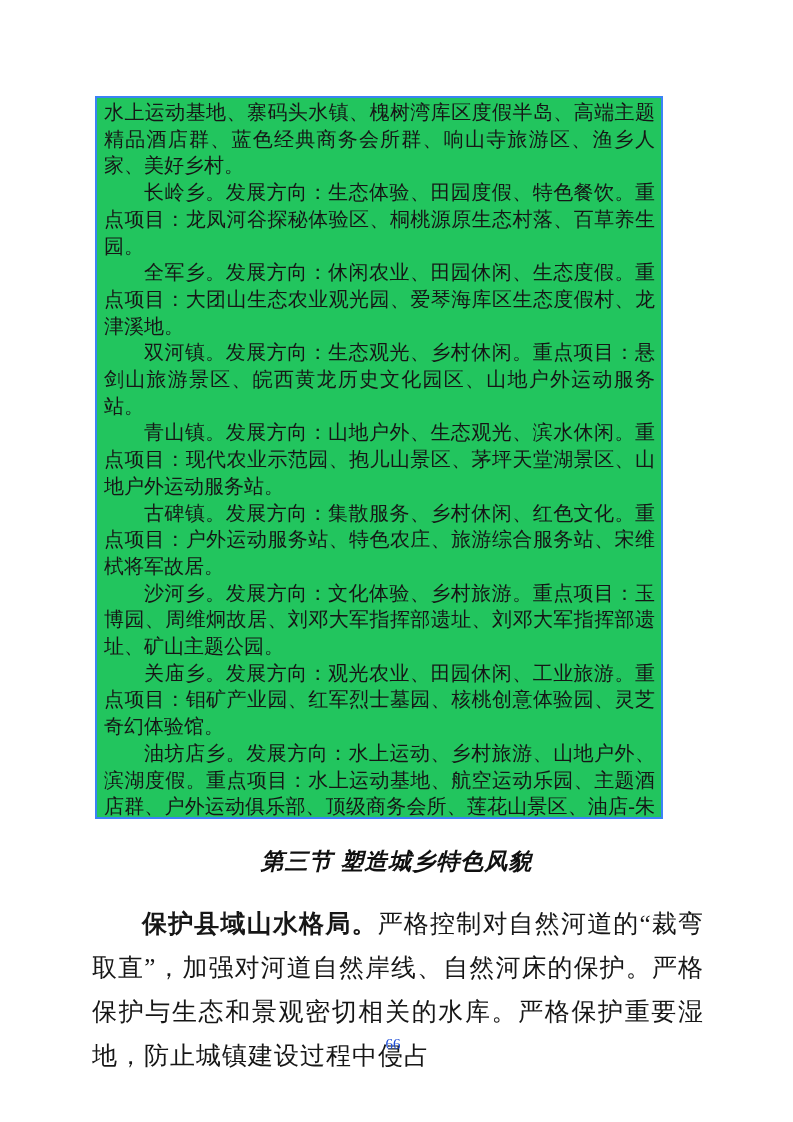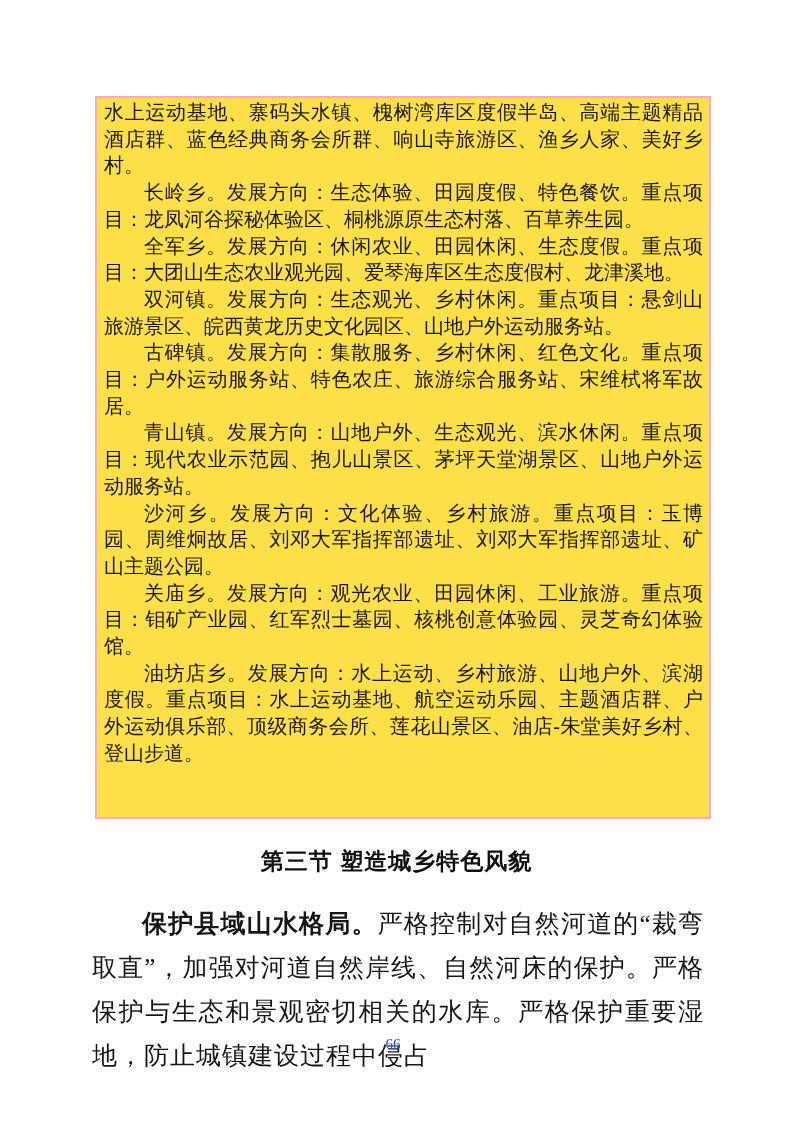--- a/index.html
+++ b/index.html
@@ -13,27 +13,27 @@
     height: 1122px;
     background: #ffffff;
     overflow: hidden;
     font-family: "Liberation Serif", "DejaVu Serif", serif;
     color: #161616;
   }
   .textbox {
     position: absolute;
     left: 95px;
     top: 96px;
-    width: 616px;
+    width: 568px;
     height: 723px;
     box-sizing: border-box;
-    border: 2px solid #f9a8d4;
+    border: 2px solid #3b82f6;
     padding: 1px 6px 0 7px;
     overflow: hidden;
-    background: #fde047;
+    background: #22c55e;
   }
   .box-para {
     margin: 0;
     font-size: 20px;
     line-height: 26.7px;
     text-align: justify;
     text-justify: inter-character;
     text-indent: 2em;
     color: #161616;
   }
@@ -45,20 +45,21 @@
     top: 846px;
     left: 0;
     width: 793px;
     margin: 0;
     text-align: center;
     font-family: "Liberation Sans", "DejaVu Sans", sans-serif;
     font-weight: bold;
     font-size: 23px;
     letter-spacing: 1px;
     color: #101010;
+    font-style: italic;
   }
   .body-para {
     position: absolute;
     top: 902px;
     left: 92px;
     width: 612px;
     margin: 0;
     font-size: 25px;
     line-height: 44px;
     letter-spacing: 1px;
@@ -83,22 +84,22 @@
 </head>
 <body>
 
 <div class="page">
 
   <div class="textbox">
     <p class="box-para flush">水上运动基地、寨码头水镇、槐树湾库区度假半岛、高端主题精品酒店群、蓝色经典商务会所群、响山寺旅游区、渔乡人家、美好乡村。</p>
     <p class="box-para">长岭乡。发展方向：生态体验、田园度假、特色餐饮。重点项目：龙凤河谷探秘体验区、桐桃源原生态村落、百草养生园。</p>
     <p class="box-para">全军乡。发展方向：休闲农业、田园休闲、生态度假。重点项目：大团山生态农业观光园、爱琴海库区生态度假村、龙津溪地。</p>
     <p class="box-para">双河镇。发展方向：生态观光、乡村休闲。重点项目：悬剑山旅游景区、皖西黄龙历史文化园区、山地户外运动服务站。</p>
+    <p class="box-para">青山镇。发展方向：山地户外、生态观光、滨水休闲。重点项目：现代农业示范园、抱儿山景区、茅坪天堂湖景区、山地户外运动服务站。</p>
     <p class="box-para">古碑镇。发展方向：集散服务、乡村休闲、红色文化。重点项目：户外运动服务站、特色农庄、旅游综合服务站、宋维栻将军故居。</p>
-    <p class="box-para">青山镇。发展方向：山地户外、生态观光、滨水休闲。重点项目：现代农业示范园、抱儿山景区、茅坪天堂湖景区、山地户外运动服务站。</p>
     <p class="box-para">沙河乡。发展方向：文化体验、乡村旅游。重点项目：玉博园、周维炯故居、刘邓大军指挥部遗址、刘邓大军指挥部遗址、矿山主题公园。</p>
     <p class="box-para">关庙乡。发展方向：观光农业、田园休闲、工业旅游。重点项目：钼矿产业园、红军烈士墓园、核桃创意体验园、灵芝奇幻体验馆。</p>
     <p class="box-para">油坊店乡。发展方向：水上运动、乡村旅游、山地户外、滨湖度假。重点项目：水上运动基地、航空运动乐园、主题酒店群、户外运动俱乐部、顶级商务会所、莲花山景区、油店-朱堂美好乡村、登山步道。</p>
 
   </div>
 
   <h2 class="section-heading">第三节 塑造城乡特色风貌</h2>
 
   <p class="body-para"><span class="lead">保护县域山水格局。</span><span>严格控制对自然河道的“裁弯取直”，加强对河道自然岸线、自然河床的保护。严格保护与生态和景观密切相关的水库。严格保护重要湿地，防止城镇建设过程中侵占</span></p>
 

